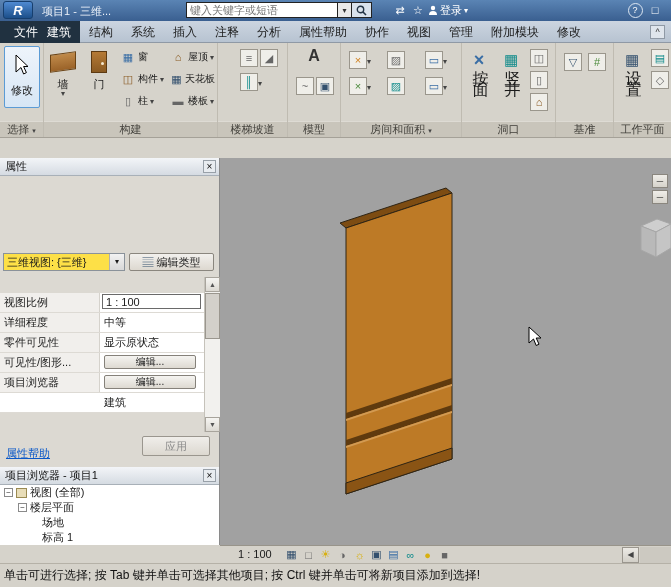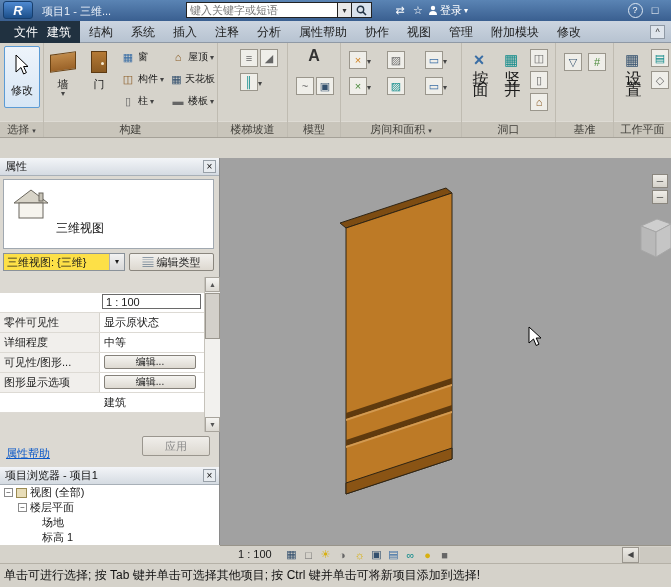--- a/index.html
+++ b/index.html
@@ -302,54 +302,47 @@
   </div>
 </div>
 
 <div style="position:absolute;left:0;top:138px;width:671px;height:20px"></div>
 
 <div class="props">
   <div class="pal-head">
     <span>属性</span>
     <span class="pal-close">×</span>
   </div>
-  <div class="typebox">
-    <svg style="position:absolute;left:8px;top:8px" width="38" height="34" viewBox="0 0 38 34">
-      <polygon points="19,2 36,15 2,15" fill="#d8d4c8" stroke="#6a675e"></polygon>
-      <rect x="7" y="15" width="24" height="15" fill="#f6f4ee" stroke="#6a675e"></rect>
-      <rect x="27" y="5" width="4" height="8" fill="#c8c4b8" stroke="#6a675e"></rect>
-    </svg>
-    <span class="typename">三维视图</span>
-  </div>
   <div class="combo">
     <span>三维视图: {三维}</span>
     <span class="combo-arr">▾</span>
   </div>
   <div class="edittype">
     <span class="c-dblue">▤</span>
     <span>编辑类型</span>
   </div>
   <div class="pgrid">
     <div class="prow">
+      <span class="plab">视图比例</span>
       <span class="valbox">1 : 100</span>
+    </div>
+    <div class="prow">
+      <span class="plab">详细程度</span>
+      <span class="pval">中等</span>
     </div>
     <div class="prow">
       <span class="plab">零件可见性</span>
       <span class="pval">显示原状态</span>
     </div>
     <div class="prow">
-      <span class="plab">详细程度</span>
-      <span class="pval">中等</span>
-    </div>
-    <div class="prow">
       <span class="plab">可见性/图形...</span>
       <span class="pbtn">编辑...</span>
     </div>
     <div class="prow">
-      <span class="plab">图形显示选项</span>
+      <span class="plab">项目浏览器</span>
       <span class="pbtn">编辑...</span>
     </div>
     <div class="prow">
       <span class="pval">建筑</span>
     </div>
   </div>
   <div class="vscroll">
     <span class="sbtn" style="top:0">▲</span>
     <span class="sthumb"></span>
     <span class="sbtn" style="bottom:0">▼</span>

